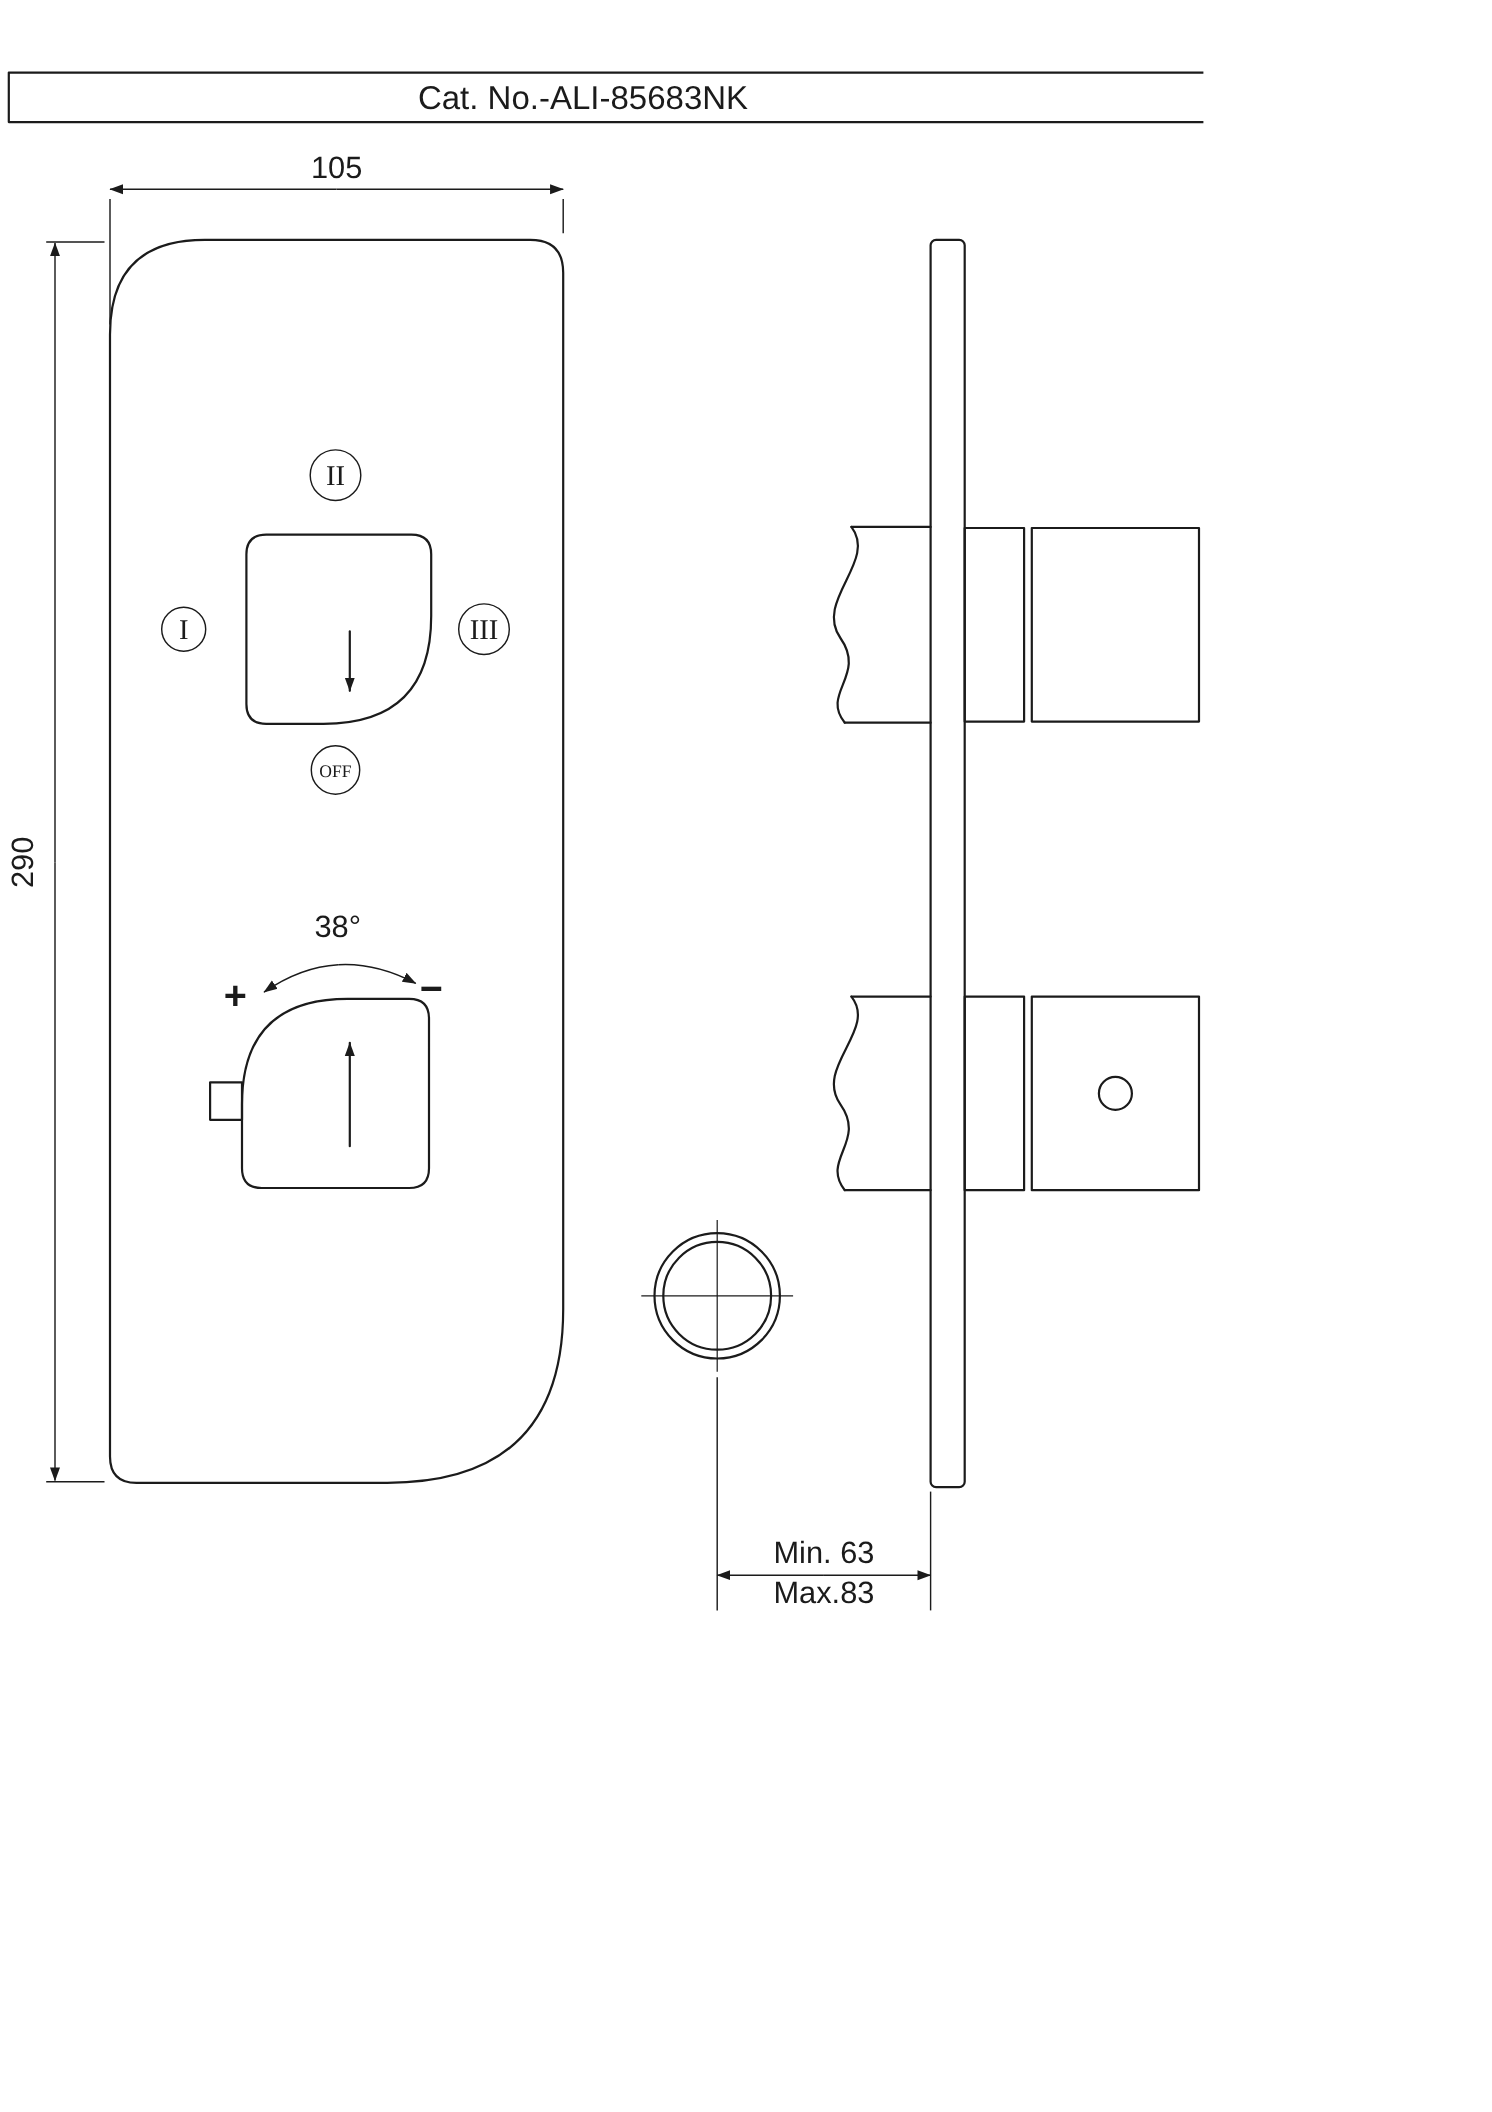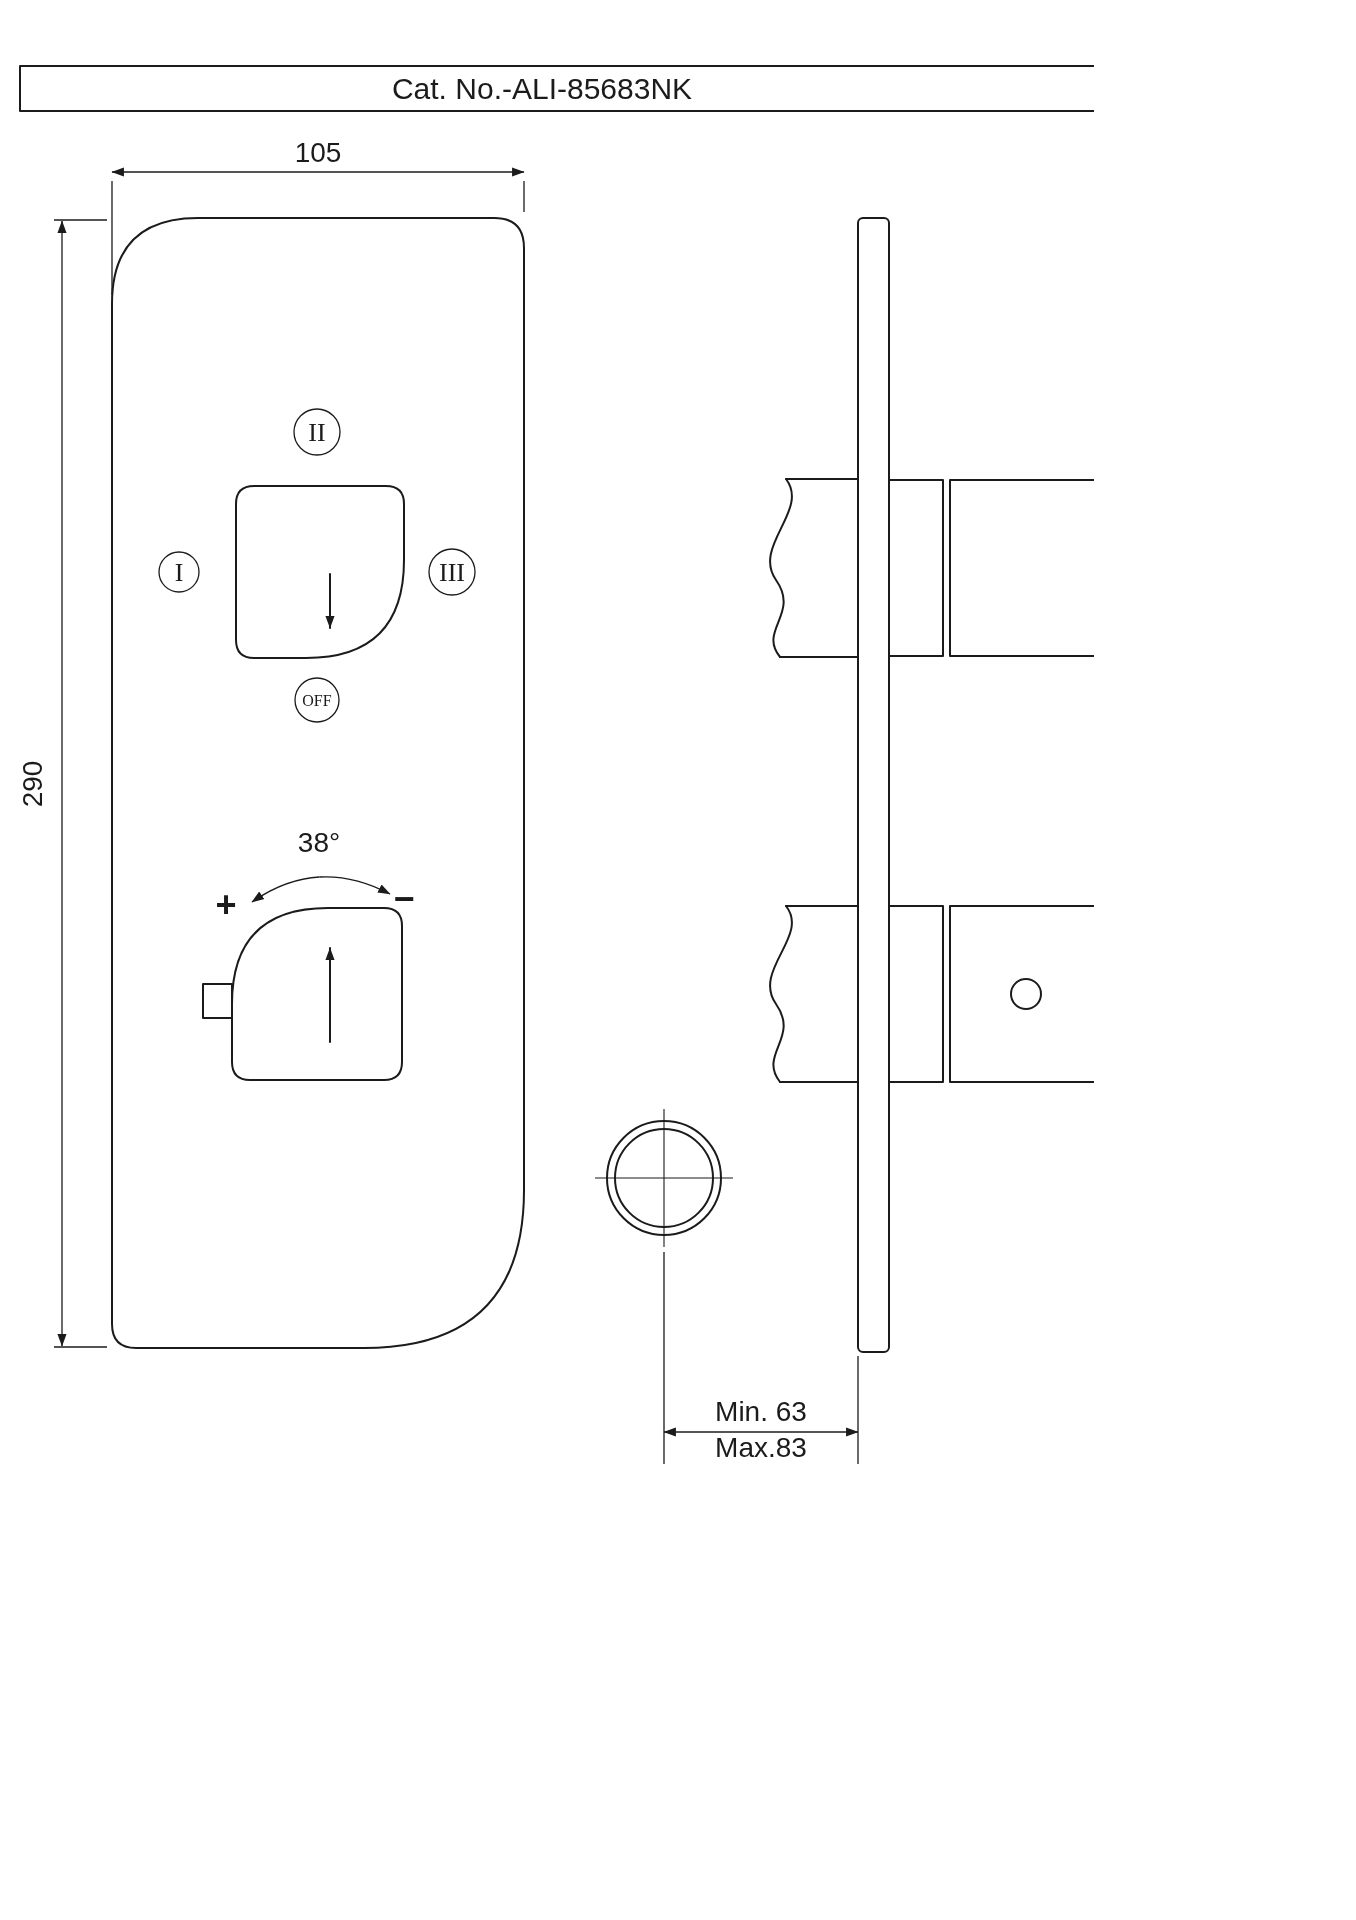--- a/index.html
+++ b/index.html
@@ -1,18 +1,18 @@
 <!DOCTYPE html>
 <html style="--ink: #1b1b1b; --bg: #ffffff;"><head>
 <meta charset="utf-8">
 <style>
   :root { --ink:#1b1b1b; --bg:#ffffff; }
   * { margin:0; padding:0; box-sizing:border-box; }
   html,body { background:var(--bg); }
-  .page { position:relative; width:1094px; height:1920px; background:var(--bg); overflow:hidden;padding-left:12px; }
+  .page { position:relative; width:1094px; height:1920px; background:var(--bg); overflow:hidden; }
   svg { display:block; }
   .ln   { stroke:var(--ink); stroke-width:2; fill:none; stroke-linecap:round; stroke-linejoin:round; }
   .dim  { stroke:var(--ink); stroke-width:1.3; fill:none; stroke-linecap:butt; }
   .cl   { stroke:var(--ink); stroke-width:1.1; fill:none; }
   .arrfill { fill:var(--ink); stroke:none; }
   text { fill:var(--ink); font-family:"Liberation Sans", sans-serif; }
   .t-title { font-size:30px; }
   .t-dim   { font-size:28px; }
   .t-roman { font-size:26px; font-family:"Liberation Serif", serif; }
   .t-off   { font-size:16px; font-family:"Liberation Serif", serif; }

